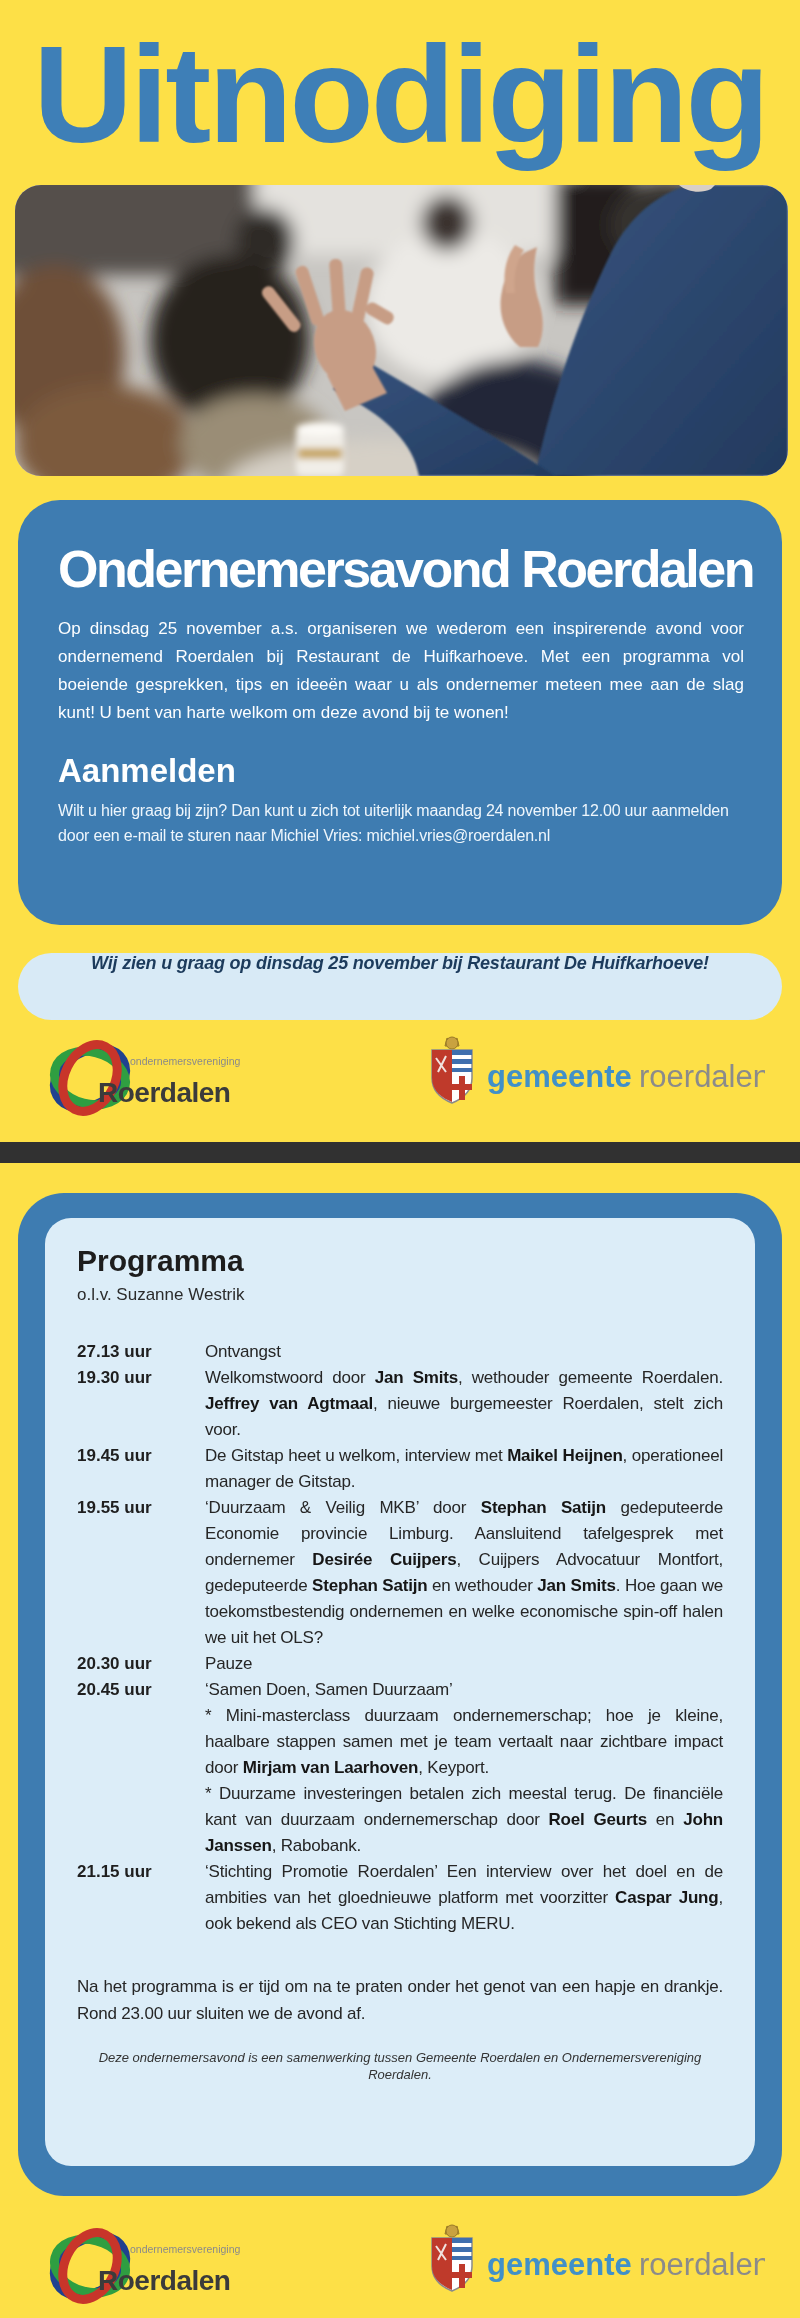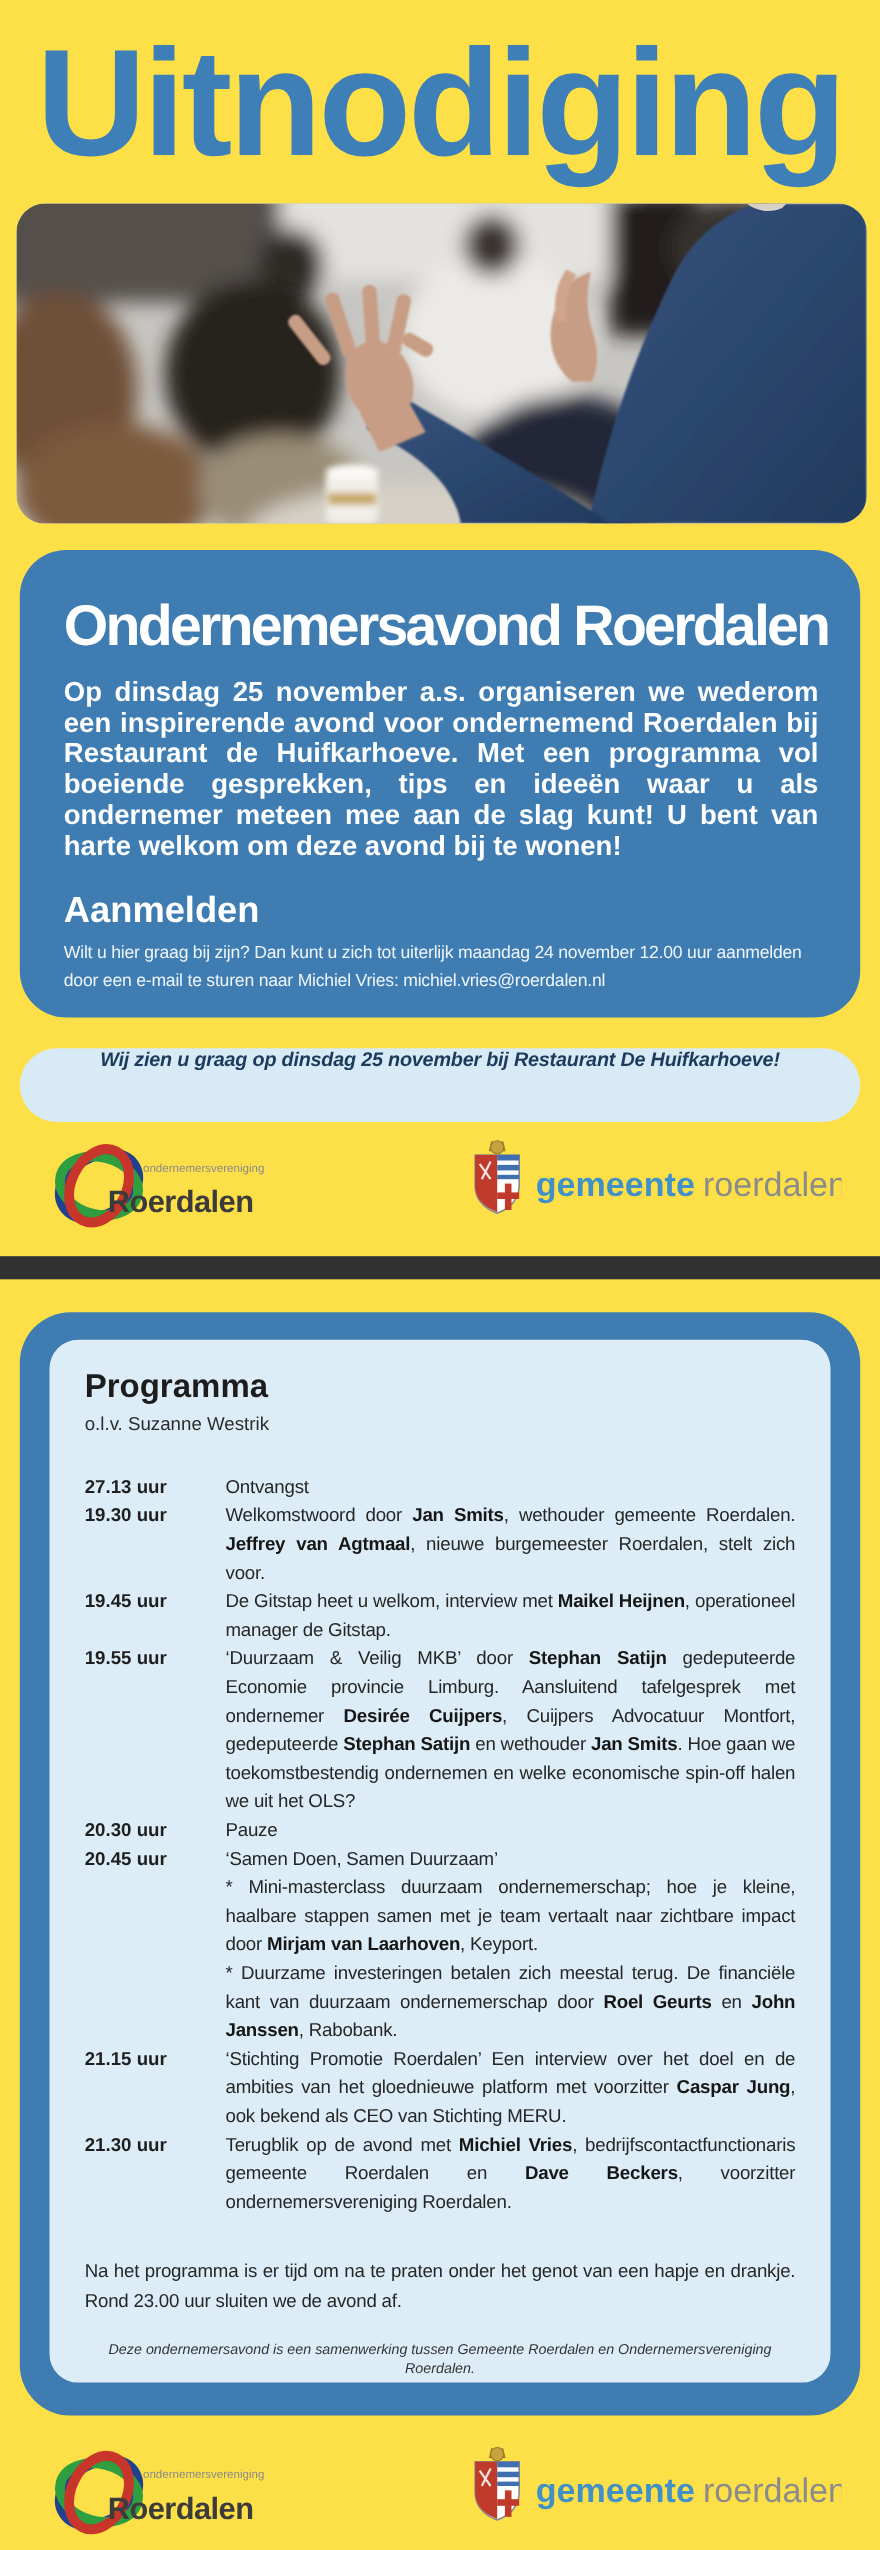--- a/index.html
+++ b/index.html
@@ -14,21 +14,21 @@
   .photo{position:absolute;left:15px;top:185px;width:773px;height:291px;
     border-radius:26px;overflow:hidden;background:#c8c6c2;}
   .photo svg{display:block;width:100%;height:100%;}
 
   
   .invite-card{position:absolute;left:18px;top:500px;width:764px;height:425px;
     background:#3e7cb1;border-radius:42px;box-sizing:border-box;
     padding:40px 38px 0 40px;color:#ffffff;}
   .invite-card h2{margin:0;font-size:52px;line-height:1.12;font-weight:bold;letter-spacing:-2.5px;
     color:#ffffff;white-space:nowrap;}
-  .invite-lead{margin:17px 0 0 0;font-size:25px;line-height:28px;font-weight:bold;
+  .invite-lead{margin:17px 0 0 0;font-size:17px;line-height:28px;font-weight:normal;
     text-align:justify;color:#fdfeff;}
   .invite-card h3{margin:26px 0 0 0;font-size:33px;line-height:1.1;font-weight:bold;color:#ffffff;}
   .invite-small{margin:8px 0 0 0;font-size:16px;line-height:25px;font-weight:normal;
     color:#eef6fc;letter-spacing:-0.2px;}
 
   
   .banner{position:absolute;left:18px;top:953px;width:764px;height:67px;border-radius:34px;
     background:#d8eaf6;display:flex;align-items:flex-start;justify-content:center;font-style:italic;}
   .banner span{font-size:18px;font-weight:bold;color:#1c3b5c;letter-spacing:-0.2px;}
 
@@ -200,24 +200,20 @@
           <div class="sched-row">
             <div class="sched-time">20.45 uur</div>
             <div class="sched-desc"><span>‘Samen Doen, Samen Duurzaam’
 * Mini-masterclass duurzaam ondernemerschap; hoe je kleine, haalbare stappen samen met je team vertaalt naar zichtbare impact door </span><b>Mirjam van Laarhoven</b><span>, Keyport.
 * Duurzame investeringen betalen zich meestal terug. De financiële kant van duurzaam ondernemerschap door </span><b>Roel Geurts</b><span> en </span><b>John Janssen</b><span>, Rabobank.</span></div>
           </div>
           <div class="sched-row">
             <div class="sched-time">21.15 uur</div>
             <div class="sched-desc"><span>‘Stichting Promotie Roerdalen’ Een interview over het doel en de ambities van het gloednieuwe platform met voorzitter </span><b>Caspar Jung</b><span>, ook bekend als CEO van Stichting MERU.</span></div>
           </div>
-          <div class="sched-row">
-            <div class="sched-time">21.30 uur</div>
-            <div class="sched-desc"><span>Terugblik op de avond met </span><b>Michiel Vries</b><span>, bedrijfscontactfunctionaris gemeente Roerdalen en </span><b>Dave Beckers</b><span>, voorzitter ondernemersvereniging Roerdalen.</span></div>
-          </div>
         </div>
       <p class="program-closing">Na het programma is er tijd om na te praten onder het genot van een hapje en drankje. Rond 23.00 uur sluiten we de avond af.</p>
       <p class="program-note">Deze ondernemersavond is een samenwerking tussen Gemeente Roerdalen en Ondernemersvereniging Roerdalen.</p>
     </div>
   </section>
 
   <div class="logo-row bottom">
     <svg class="assoc-logo" viewBox="0 0 230 88">
       <g transform="translate(50,46)">
         <ellipse rx="37" ry="27" fill="none" stroke="#20418f" stroke-width="10" transform="rotate(-28)"></ellipse>

